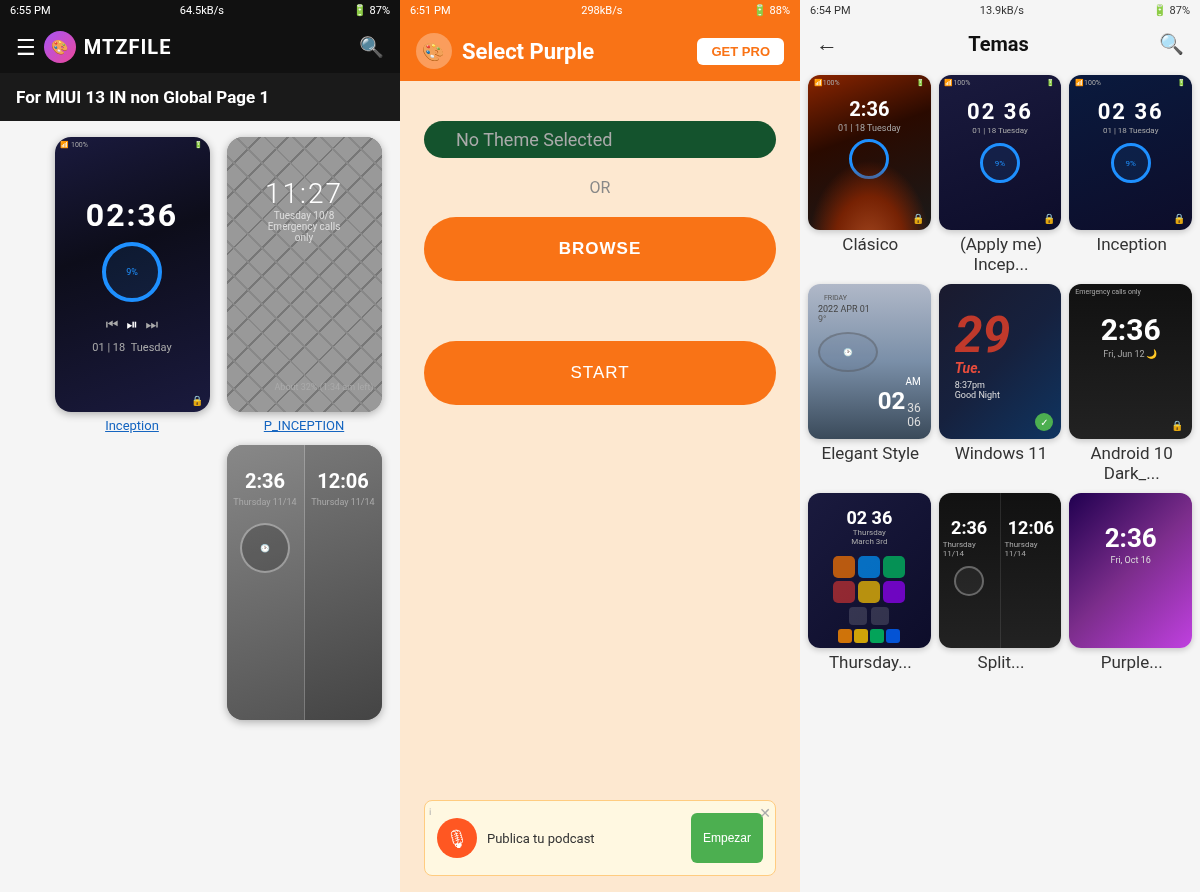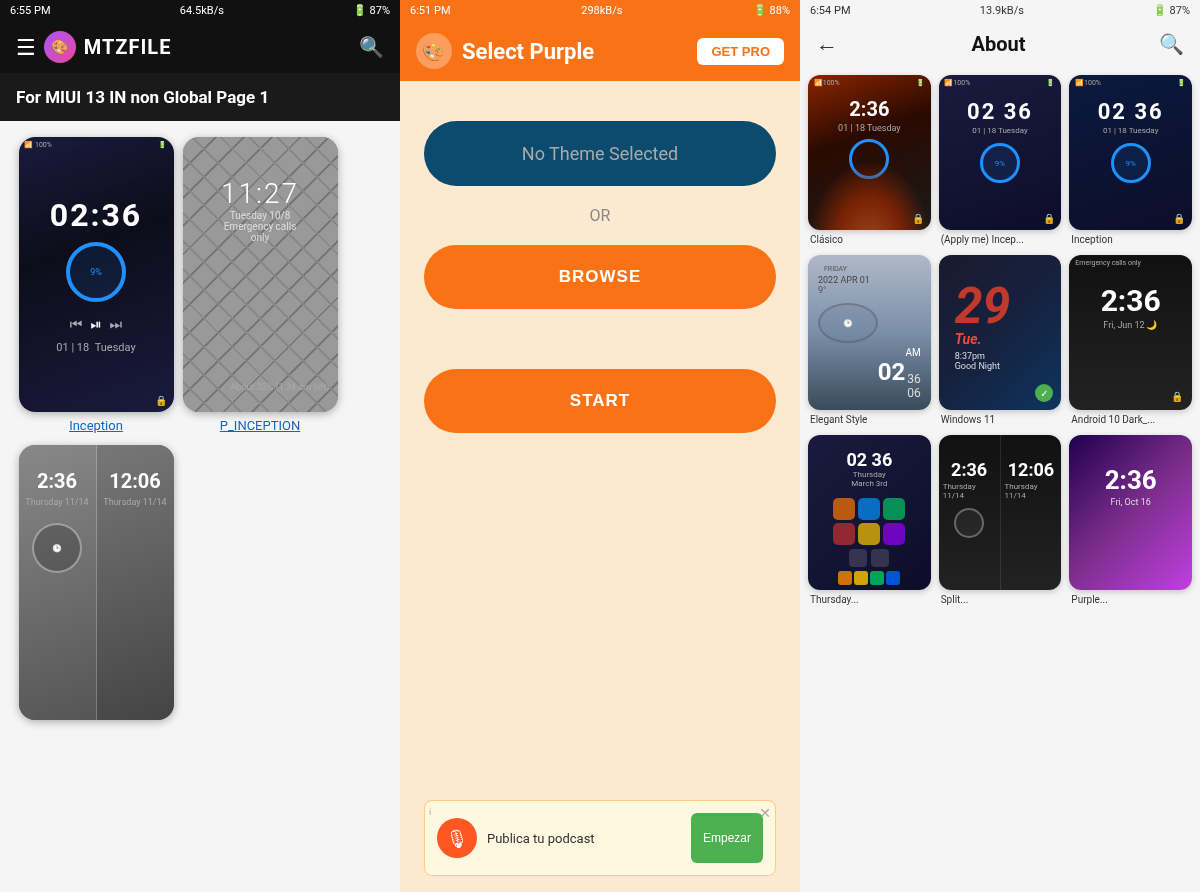--- a/index.html
+++ b/index.html
@@ -80,23 +80,23 @@
       background: #f5f5f5;
       display: flex;
       flex-direction: column;
       align-items: center;
       padding: 16px;
       gap: 12px;
       overflow-y: auto;
     }
     .theme-grid {
       display: flex;
-      gap: 4px;
+      gap: 12px;
       width: 100%;
-      justify-content: flex-start;
+      justify-content: flex-end;
     }
     .theme-card {
       display: flex;
       flex-direction: column;
       align-items: center;
       width: 160px;
     }
     .theme-preview {
       width: 155px;
       height: 275px;
@@ -272,24 +272,24 @@
       background: #fde8d0;
       display: flex;
       flex-direction: column;
       align-items: center;
       padding: 40px 24px 16px;
       gap: 20px;
       overflow-y: auto;
     }
     .no-theme-box {
       width: 100%;
-      background: #0c4a6e;
+      background: #14532d;
       border-radius: 50px;
-      padding: 22px 32px;
-      text-align: center;
+      padding: 8px 32px;
+      text-align: left;
       color: #aaa;
       font-size: 18px;
     }
     .pick-theme-btn {
       width: 100%;
       background: #f97316;
       color: #fff;
       border: none;
       border-radius: 50px;
       padding: 22px 32px;
@@ -316,21 +316,21 @@
       cursor: pointer;
     }
     .start-btn {
       width: 100%;
       background: #f97316;
       color: #fff;
       border: none;
       border-radius: 50px;
       padding: 22px 32px;
       font-size: 17px;
-      font-weight: bold;
+      font-weight: normal;
       letter-spacing: 1px;
       cursor: pointer;
       margin-top: 40px;
     }
     .ad-banner {
       width: 100%;
       background: #fff8e1;
       border: 1px solid #ffcc80;
       border-radius: 8px;
       padding: 12px;
@@ -425,23 +425,23 @@
     }
     .theme-thumb {
       width: 100%;
       height: 155px;
       border-radius: 12px;
       overflow: hidden;
       position: relative;
       box-shadow: 0 2px 6px rgba(0,0,0,0.2);
     }
     .theme-name {
-      font-size: 10px;
+      font-size: 17px;
       color: #333;
-      text-align: left;
+      text-align: center;
       padding-left: 2px;
     }
 
     
     .thumb-clasico {
       background: linear-gradient(160deg, #8B2500 0%, #2a0a00 40%, #1a1a1a 100%);
       display: flex;
       flex-direction: column;
       align-items: center;
       padding: 10px;
@@ -658,21 +658,21 @@
 </div>
 
 <div class="panel3">
   <div class="panel3-statusbar">
     <span>6:54 PM</span>
     <span>13.9kB/s</span>
     <span>🔋 87%</span>
   </div>
   <div class="panel3-header">
     <span class="back-btn">←</span>
-    <span class="panel3-title">About</span>
+    <span class="panel3-title">Temas</span>
     <span class="search-icon-p3">🔍</span>
   </div>
   <div class="panel3-grid">
 
     <div class="themes-row">
       <div class="theme-item">
         <div class="theme-thumb thumb-clasico">
           <div class="t-status">
             <span style="font-size:7px;color:#aaa;">📶100%</span>
             <span style="font-size:7px;color:#aaa;">🔋</span>

